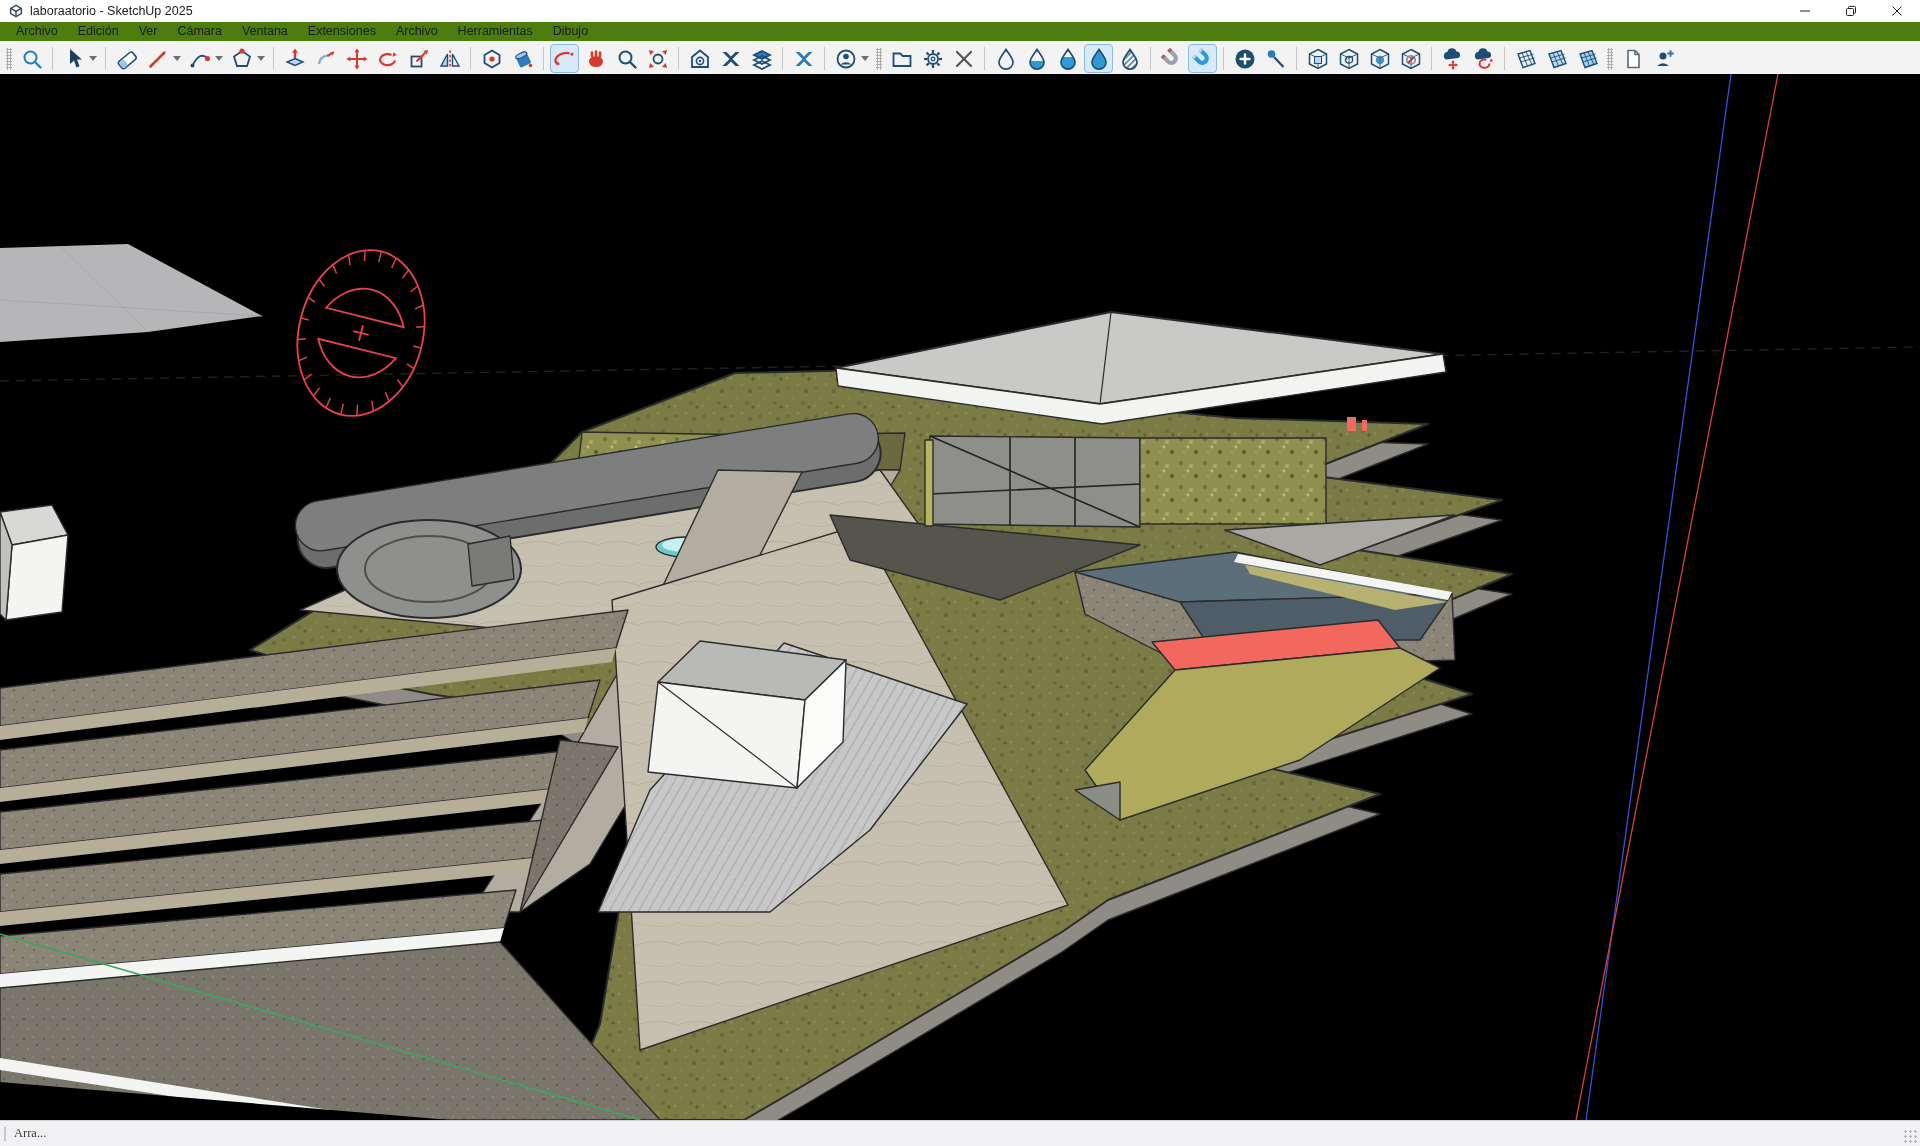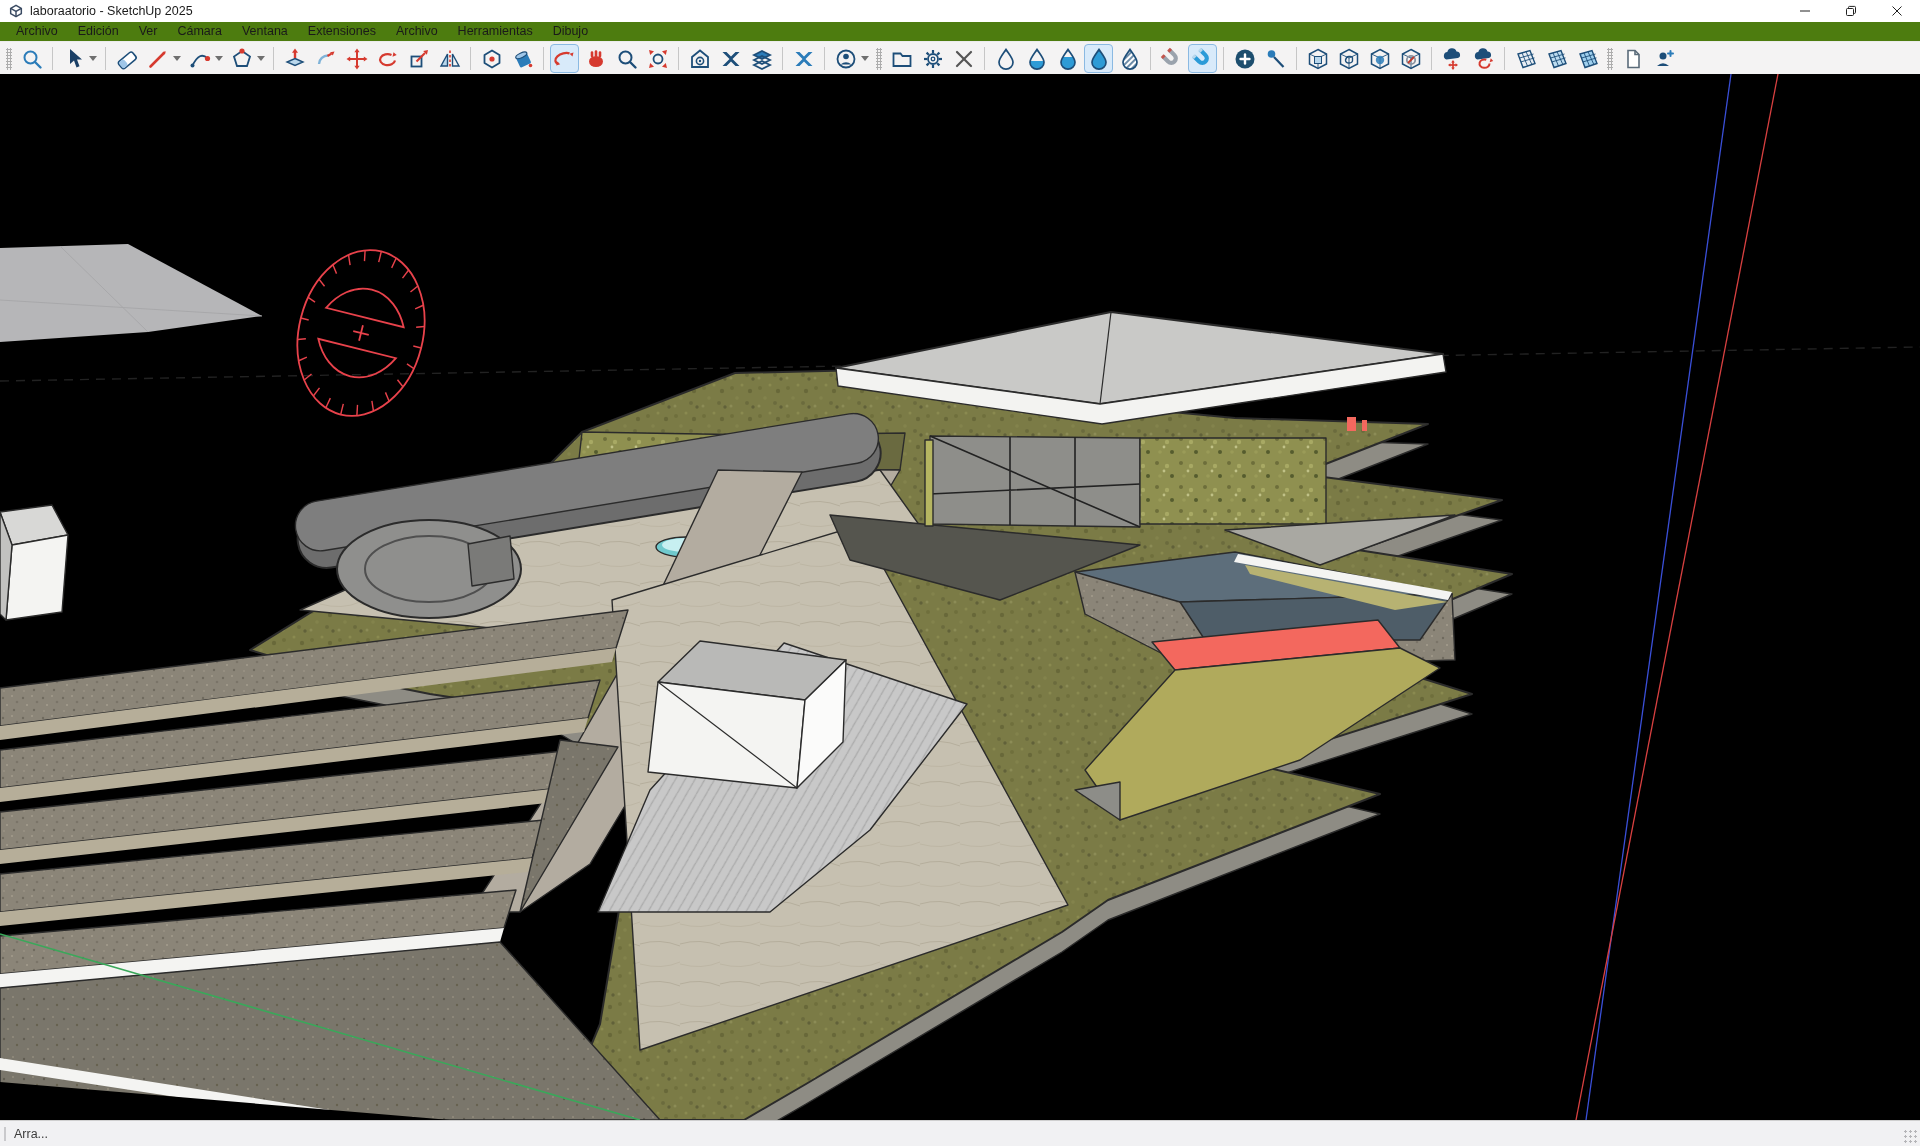--- a/index.html
+++ b/index.html
@@ -27,21 +27,21 @@
     background-image:radial-gradient(#adadad 1px, transparent 1.1px);background-size:3px 3px;}
   .tb-caret{width:0;height:0;border-left:4px solid transparent;border-right:4px solid transparent;border-top:5px solid #6f6f6f;margin:0 3px 0 0;flex:0 0 auto;}
   
   .viewport{position:absolute;top:74px;left:0;width:1920px;height:1046px;}
   .viewport svg{display:block;}
   .edge{stroke:#2b2b2b;stroke-width:1.4;stroke-linejoin:round;}
   .edge2{stroke:#2b2b2b;stroke-width:2;stroke-linejoin:round;}
   
   .statusbar{position:absolute;left:0;bottom:0;width:1920px;height:26px;background:#f1f1f3;border-top:1px solid #cfcfcf;display:flex;align-items:center;box-sizing:border-box;}
   .sb-grip{width:2px;height:14px;background:#c9c9cc;margin:0 8px 0 4px;}
-  .sb-text{font-size:12.5px;color:#3c3c3c;}
+  .sb-text{font-size:12.5px;color:#3c3c3c;font-family:Liberation Serif, serif;}
   .sb-resize{position:absolute;right:2px;bottom:2px;width:14px;height:14px;
     background-image:radial-gradient(#b5b5b8 1.2px, transparent 1.3px);background-size:5px 5px;background-position:bottom right;}
 </style>
 </head>
 <body>
 
 <div class="titlebar">
   <span class="logo">
     <svg width="16" height="16" viewBox="0 0 24 24">
       <g fill="none" stroke="#3b4b63" stroke-width="2.2" stroke-linejoin="round">

